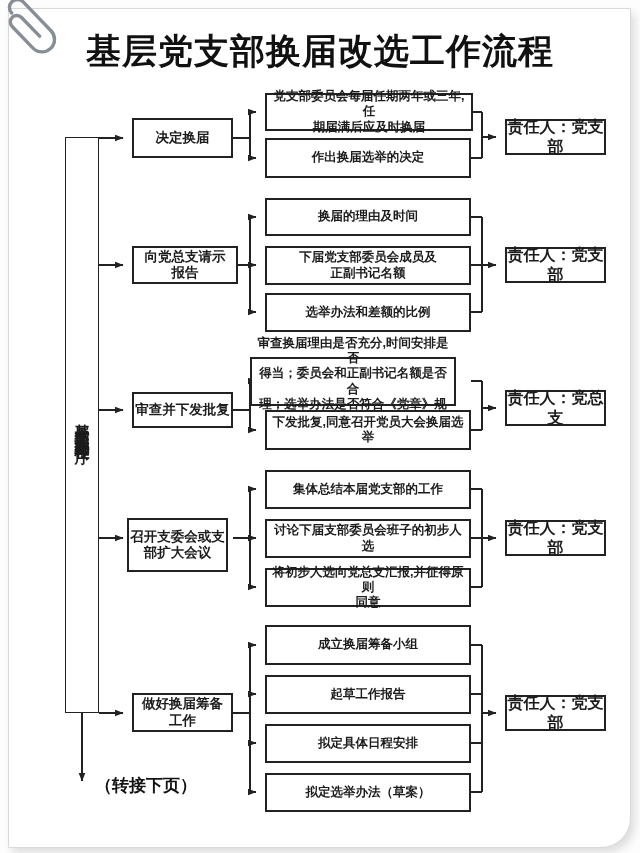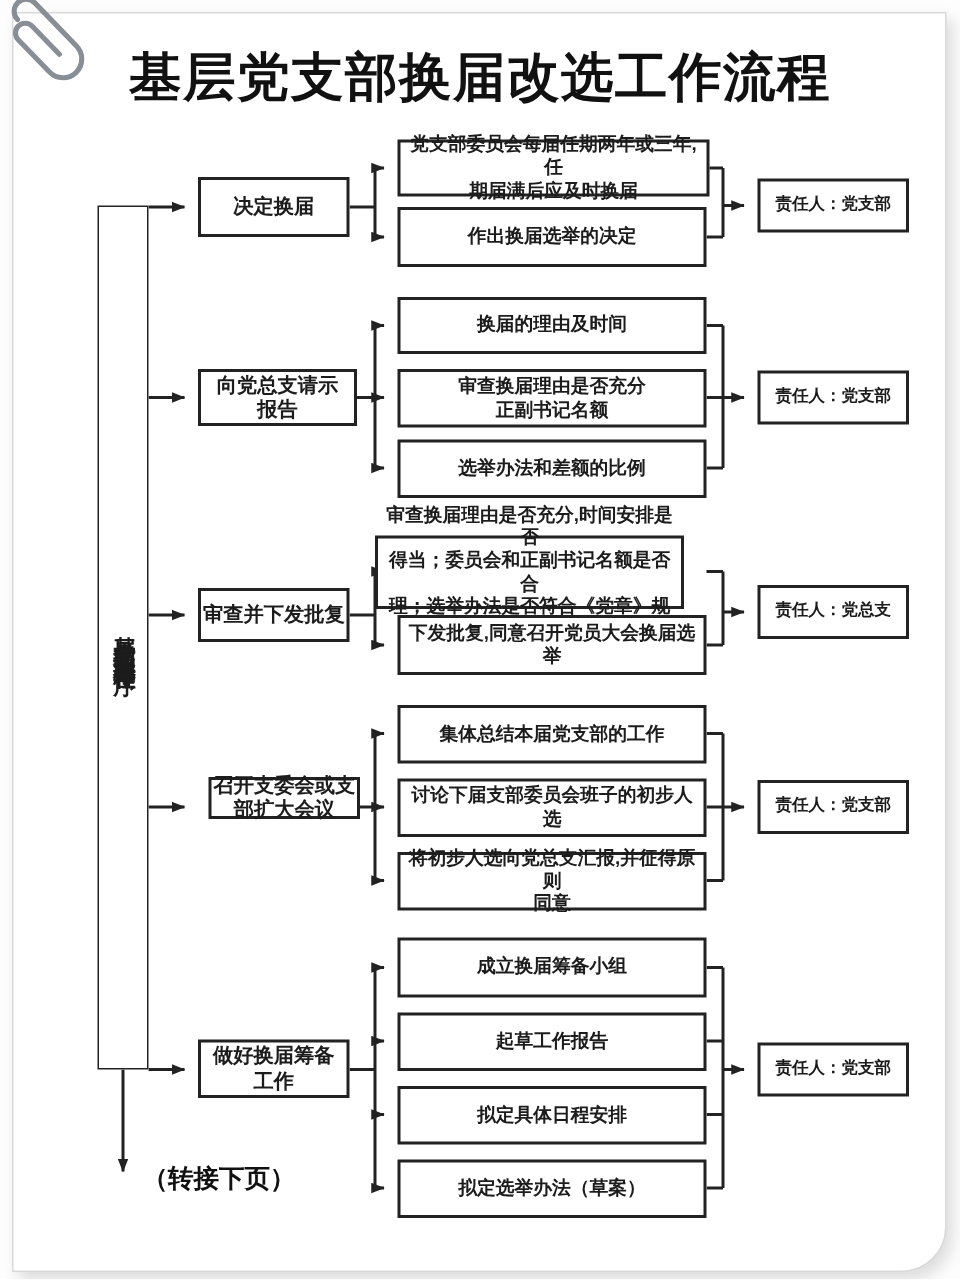--- a/index.html
+++ b/index.html
@@ -18,21 +18,21 @@
     font-family:"Liberation Serif","DejaVu Serif",serif;
     font-size:35px;font-weight:700;letter-spacing:1px;color:#111;
   }
   .box{
     position:absolute;box-sizing:border-box;border:2px solid #222;background:#fff;
     display:flex;align-items:center;justify-content:center;text-align:center;
     font-weight:700;line-height:1.22;white-space:pre-line;
   }
   .stage{font-size:13.5px;}
   .item{font-size:12.5px;padding:0 2px;}
-  .resp{font-size:11px;}
+  .resp{font-size:16px;}
   .spine{
     width:34px;left:65px;top:137px;height:576px;border-width:1.5px;
     writing-mode:vertical-rl;text-orientation:upright;
     font-size:15px;font-weight:700;letter-spacing:2px;line-height:34px;
     white-space:normal;
   }
   .wires{position:absolute;left:0;top:0;width:640px;height:853px;pointer-events:none;}
   .wires line{stroke:#222;stroke-width:2;}
   .note{
     position:absolute;left:95px;top:774px;
@@ -123,31 +123,31 @@
     <line x1="482" y1="645" x2="482" y2="792"></line>
     <line x1="482" y1="713" x2="496" y2="713" marker-end="url(#arr)"></line>
   </svg>
 
   <div class="box spine">基层党支部换届改选工作程序</div>
 
   <div class="box stage" style="left:132px;top:118px;width:101px;height:40px">决定换届</div>
   <div class="box stage" style="left:132px;top:246px;width:106px;height:38px">向党总支请示
 报告</div>
   <div class="box stage" style="left:132px;top:392px;width:101px;height:36px">审查并下发批复</div>
-  <div class="box stage" style="left:139px;top:518px;width:101px;height:28px">召开支委会或支
+  <div class="box stage" style="left:127px;top:518px;width:101px;height:54px">召开支委会或支
 部扩大会议</div>
   <div class="box stage" style="left:132px;top:693px;width:101px;height:39px">做好换届筹备
 工作</div>
 
   <div class="box item" style="left:265px;top:93px;width:208px;height:38px">党支部委员会每届任期两年或三年,任
 期届满后应及时换届</div>
   <div class="box item" style="left:265px;top:138px;width:206px;height:40px">作出换届选举的决定</div>
 
   <div class="box item" style="left:265px;top:198px;width:206px;height:38px">换届的理由及时间</div>
-  <div class="box item" style="left:265px;top:246px;width:206px;height:39px">审查换届理由是否充分
+  <div class="box item" style="left:265px;top:246px;width:206px;height:39px">下届党支部委员会成员及
 正副书记名额</div>
   <div class="box item" style="left:265px;top:293px;width:206px;height:39px">选举办法和差额的比例</div>
 
   <div class="box item" style="left:250px;top:357px;width:206px;height:49px">审查换届理由是否充分,时间安排是否
 得当；委员会和正副书记名额是否合
 理；选举办法是否符合《党章》规定</div>
   <div class="box item" style="left:265px;top:410px;width:206px;height:40px">下发批复,同意召开党员大会换届选举</div>
 
   <div class="box item" style="left:265px;top:470px;width:206px;height:39px">集体总结本届党支部的工作</div>
   <div class="box item" style="left:265px;top:519px;width:206px;height:39px">讨论下届支部委员会班子的初步人选</div>

